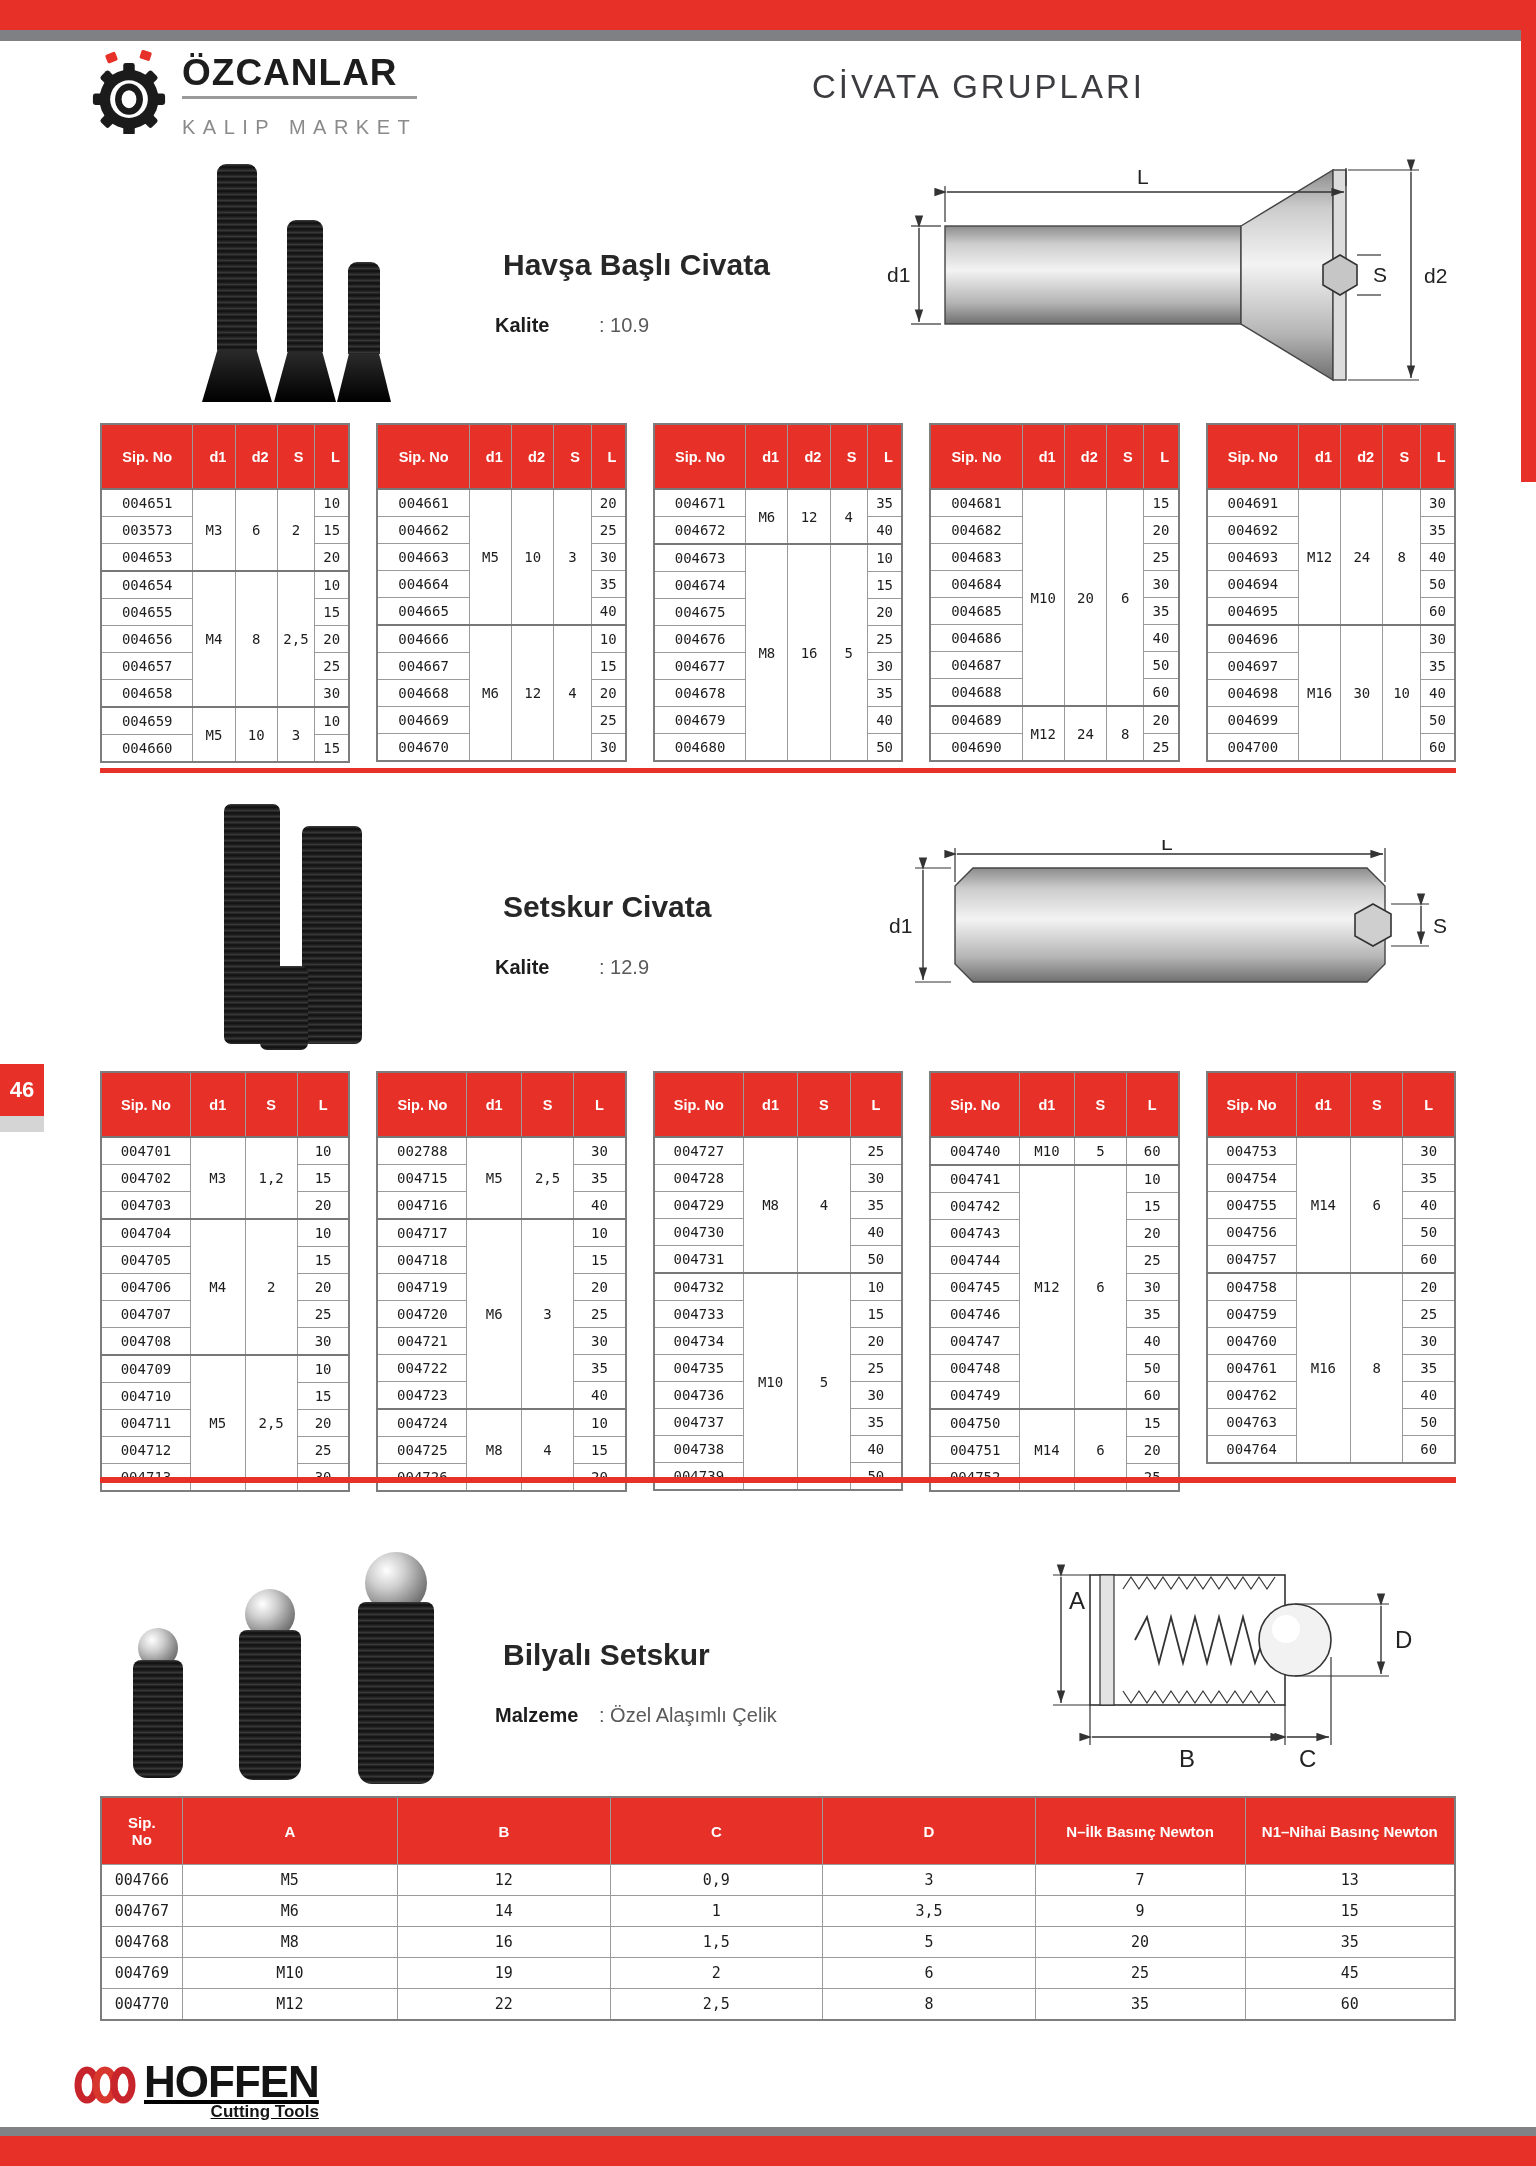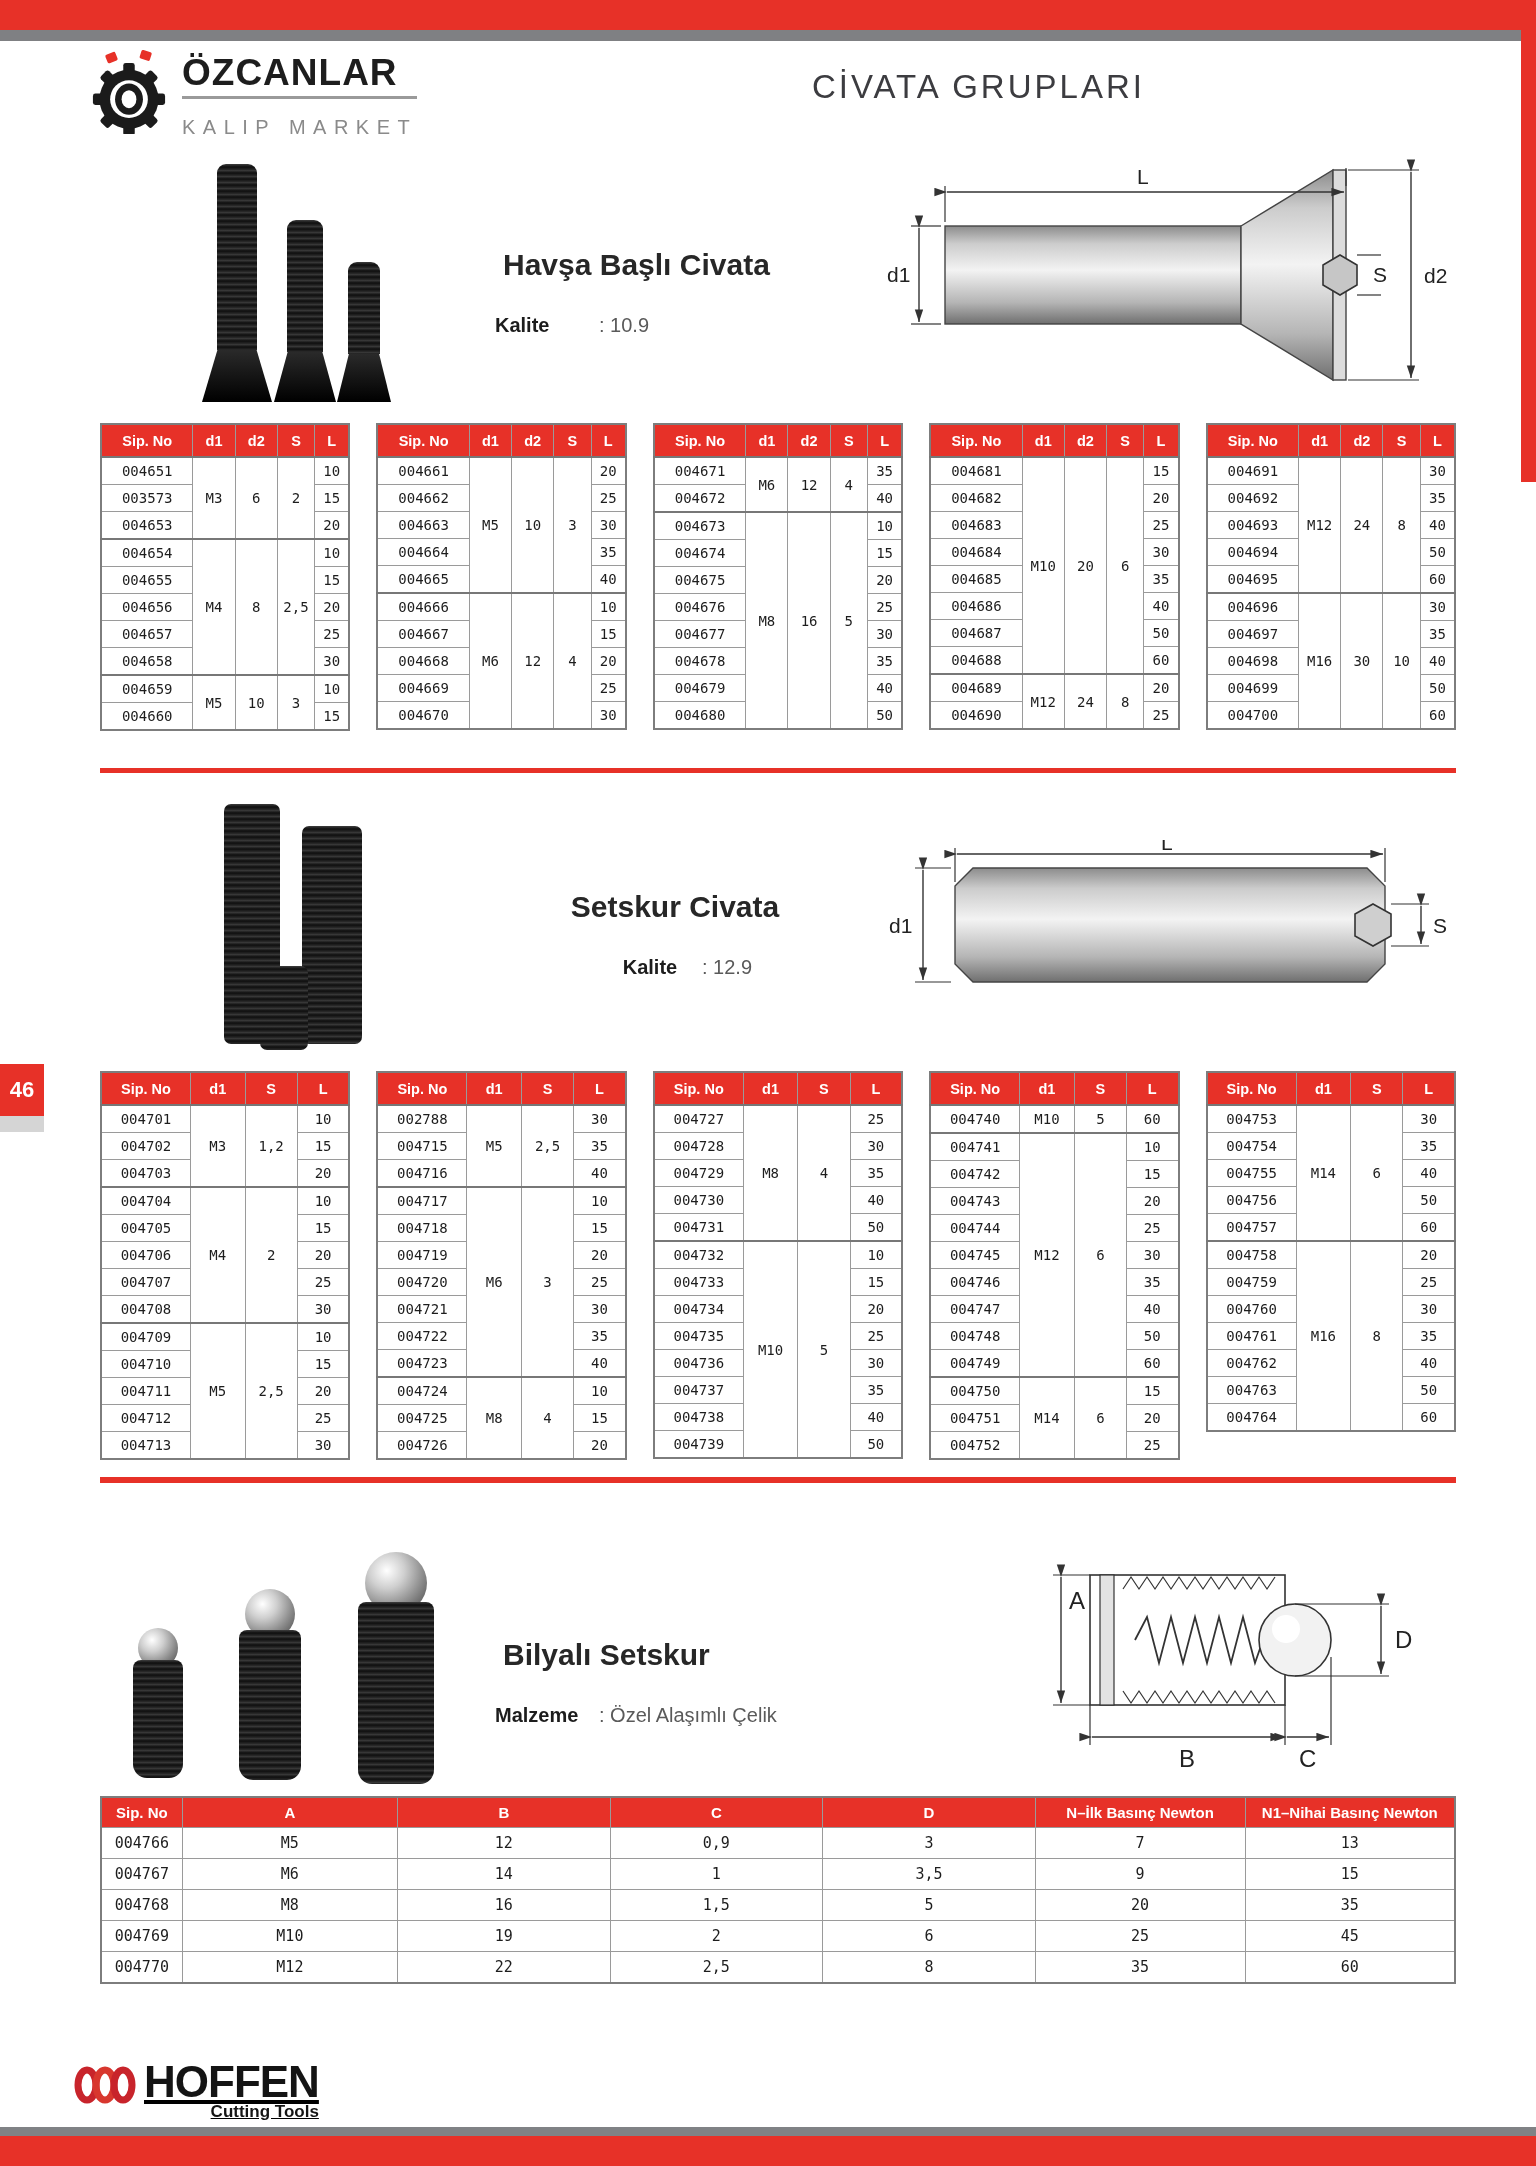--- a/index.html
+++ b/index.html
@@ -29,21 +29,21 @@
   .spec-label{display:inline-block;width:104px;font-weight:bold;color:#1d1d1d;}
 
   
   .tables-row{display:flex;gap:26px;}
   .table-wrap{flex:1;}
   table.data-table{border-collapse:collapse;table-layout:fixed;width:100%;
       background:#fff;border:2px solid #7d7d7d;
       font-family:"DejaVu Sans Mono","Liberation Mono",monospace;
       font-size:14px;color:#1d1d1d;}
   table.data-table th{background:#e73128;color:#fff;font-family:"Liberation Sans",sans-serif;
-      font-weight:bold;font-size:14.5px;height:31px;border:1px solid #9a9a9a;padding:0;}
+      font-weight:bold;font-size:14.5px;height:31px;border:1px solid #9a9a9a;padding:16px;}
   table.data-table td{border:1px solid #9a9a9a;text-align:center;height:26px;
       line-height:26px;padding:0;vertical-align:middle;}
   table.data-table tr.group-start td{border-top:2px solid #777;}
   table.bottom td{height:30px;line-height:30px;font-size:15px;}
   table.bottom th{font-size:15px;height:29px;}
 
   
   .divider{left:100px;width:1356px;height:5px;background:#e73128;}
 
   
@@ -503,21 +503,21 @@
     </div>
 
   <div class="abs divider" style="top:768px;"></div>
 
   <div class="abs" style="left:210px;top:800px;width:210px;height:250px;">
     <div class="abs thread setscrew" style="left:14px;top:4px;width:56px;height:240px;"></div>
     <div class="abs thread setscrew" style="left:92px;top:26px;width:60px;height:218px;"></div>
     <div class="abs thread setscrew" style="left:50px;top:166px;width:48px;height:84px;"></div>
   </div>
 
-  <div class="abs" style="left:495px;top:882px;width:360px;text-align:center;">
+  <div class="abs" style="left:495px;top:882px;width:360px;">
     <h2 class="sec-title">Setskur Civata</h2>
     <div class="spec-line">
       <span class="spec-label">Kalite</span><span>: 12.9</span>
     </div>
   </div>
 
   <svg class="abs" style="left:885px;top:840px;" width="575" height="175" viewBox="0 0 575 175">
     <polygon points="70,46 88,28 482,28 500,46 500,124 482,142 88,142 70,124" fill="url(#met1)" stroke="#444" stroke-width="1.4"></polygon>
     <polygon points="488,64 506,74 506,96 488,106 470,96 470,74" fill="#cfcfcf" stroke="#333" stroke-width="1.6"></polygon>
     <line x1="70" y1="42" x2="70" y2="8" stroke="#333" stroke-width="1.2"></line>

